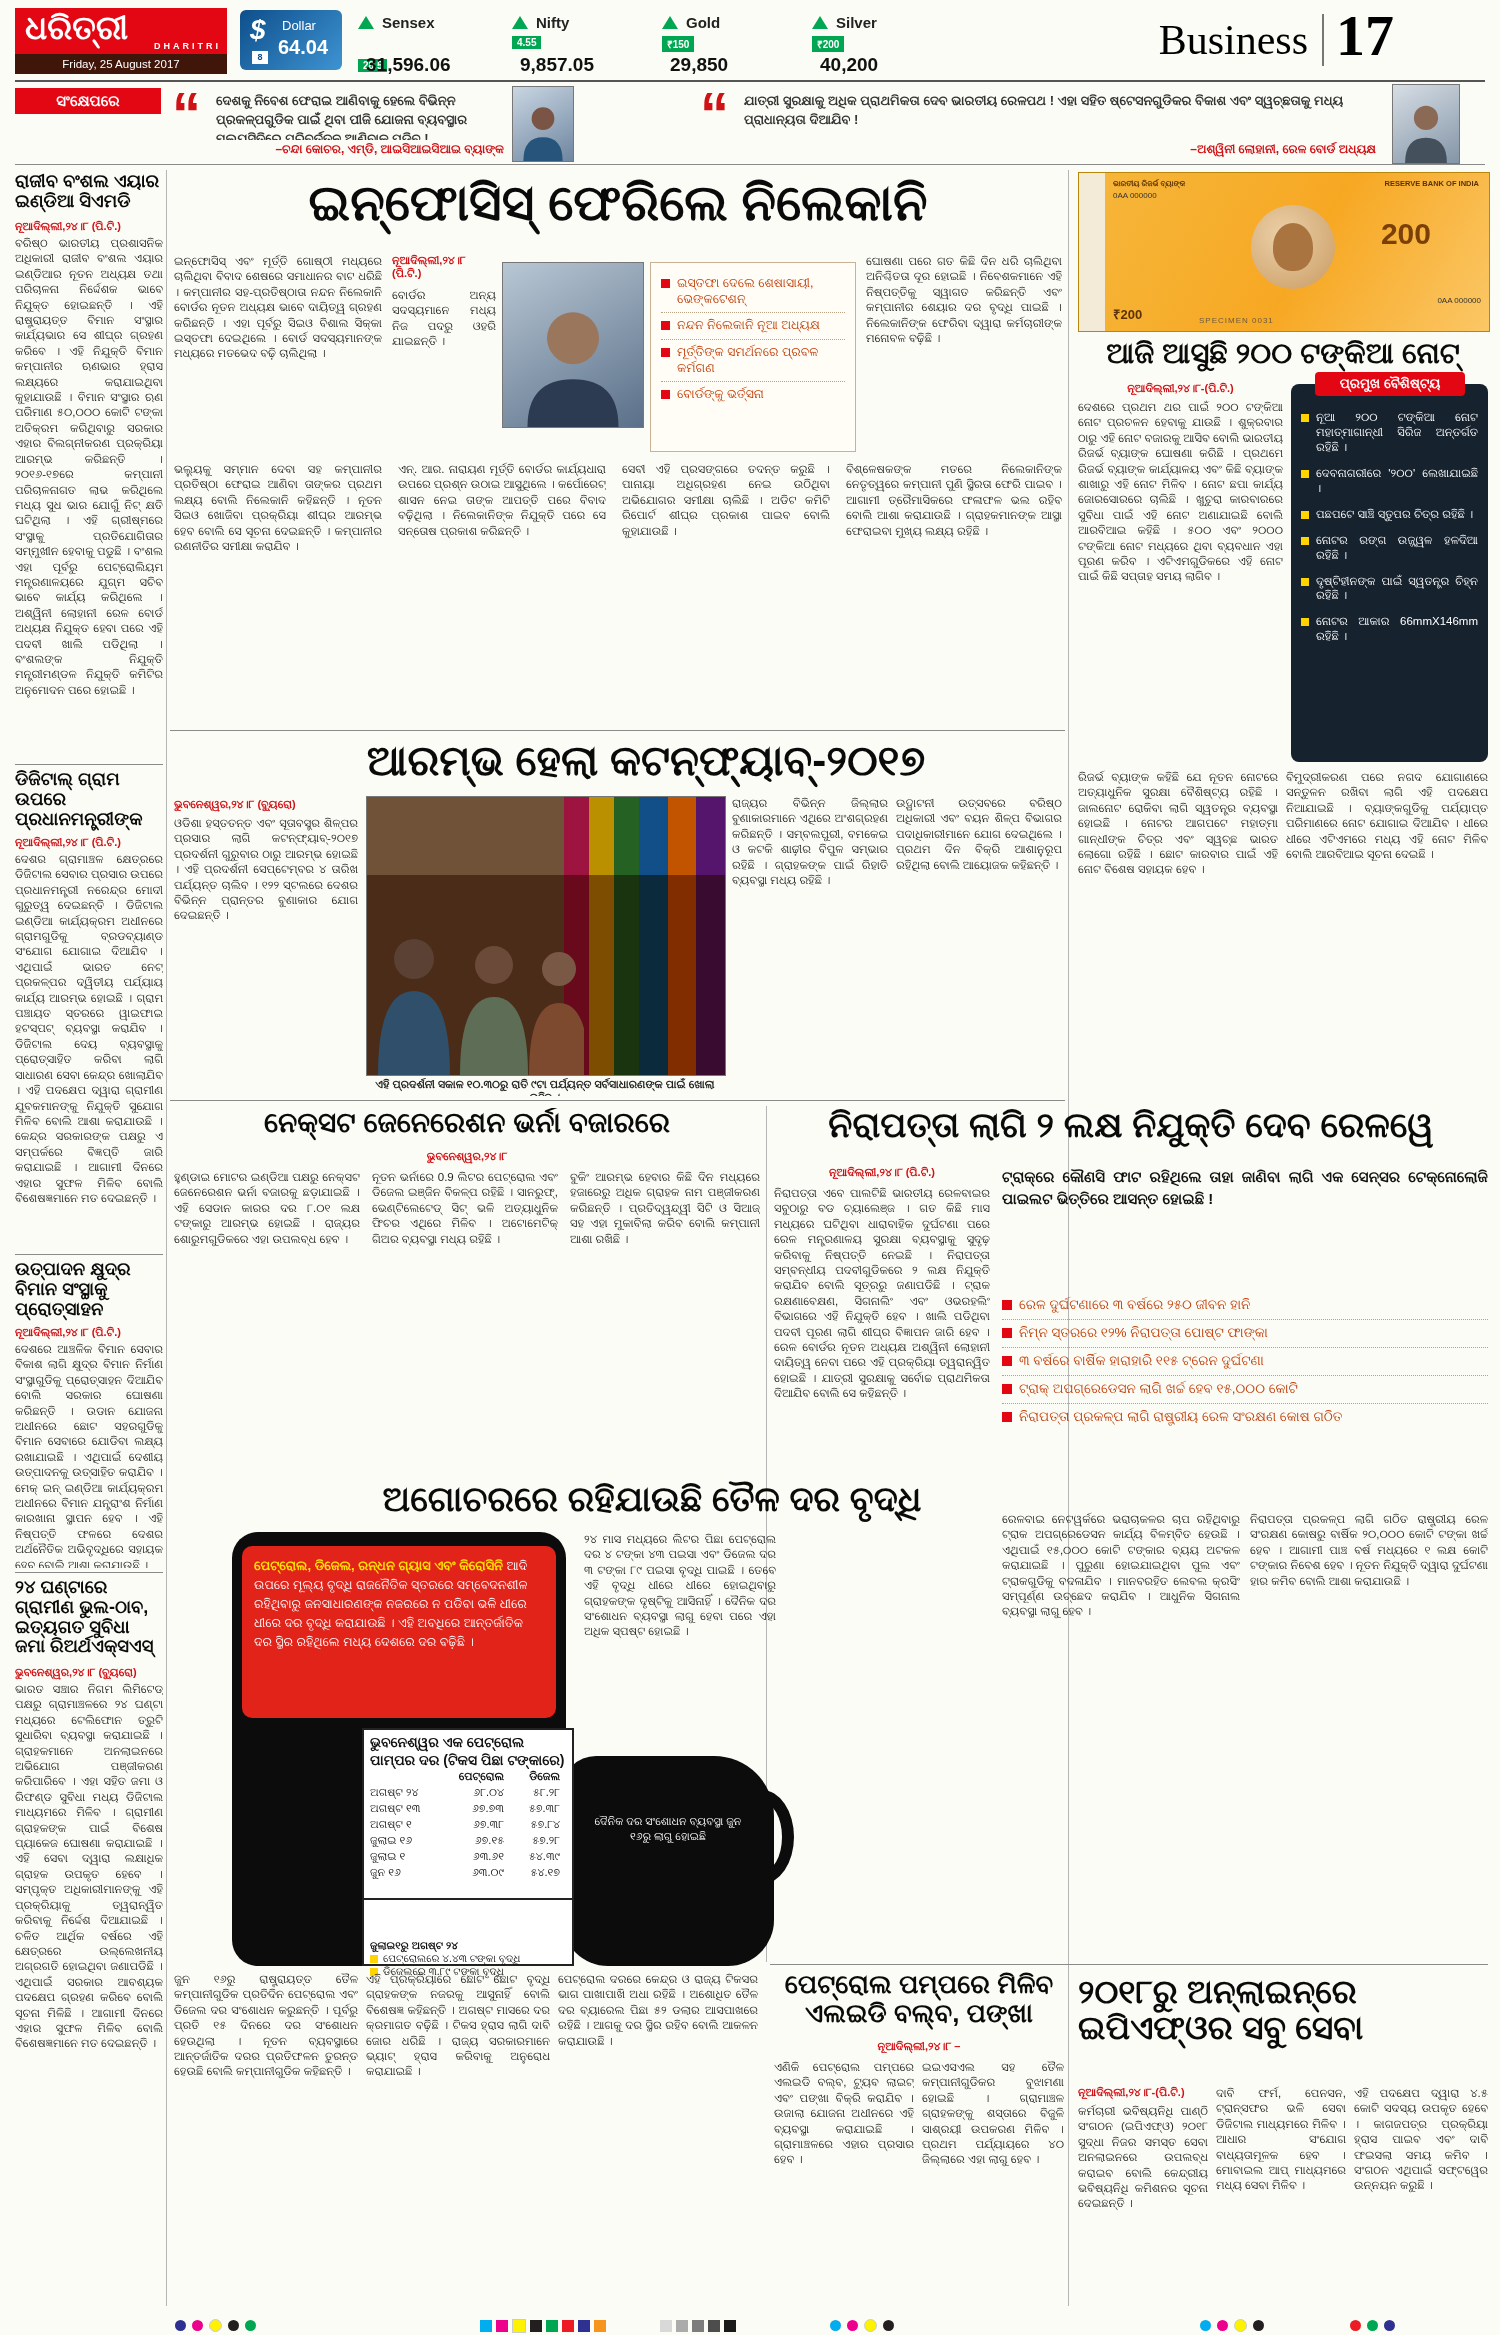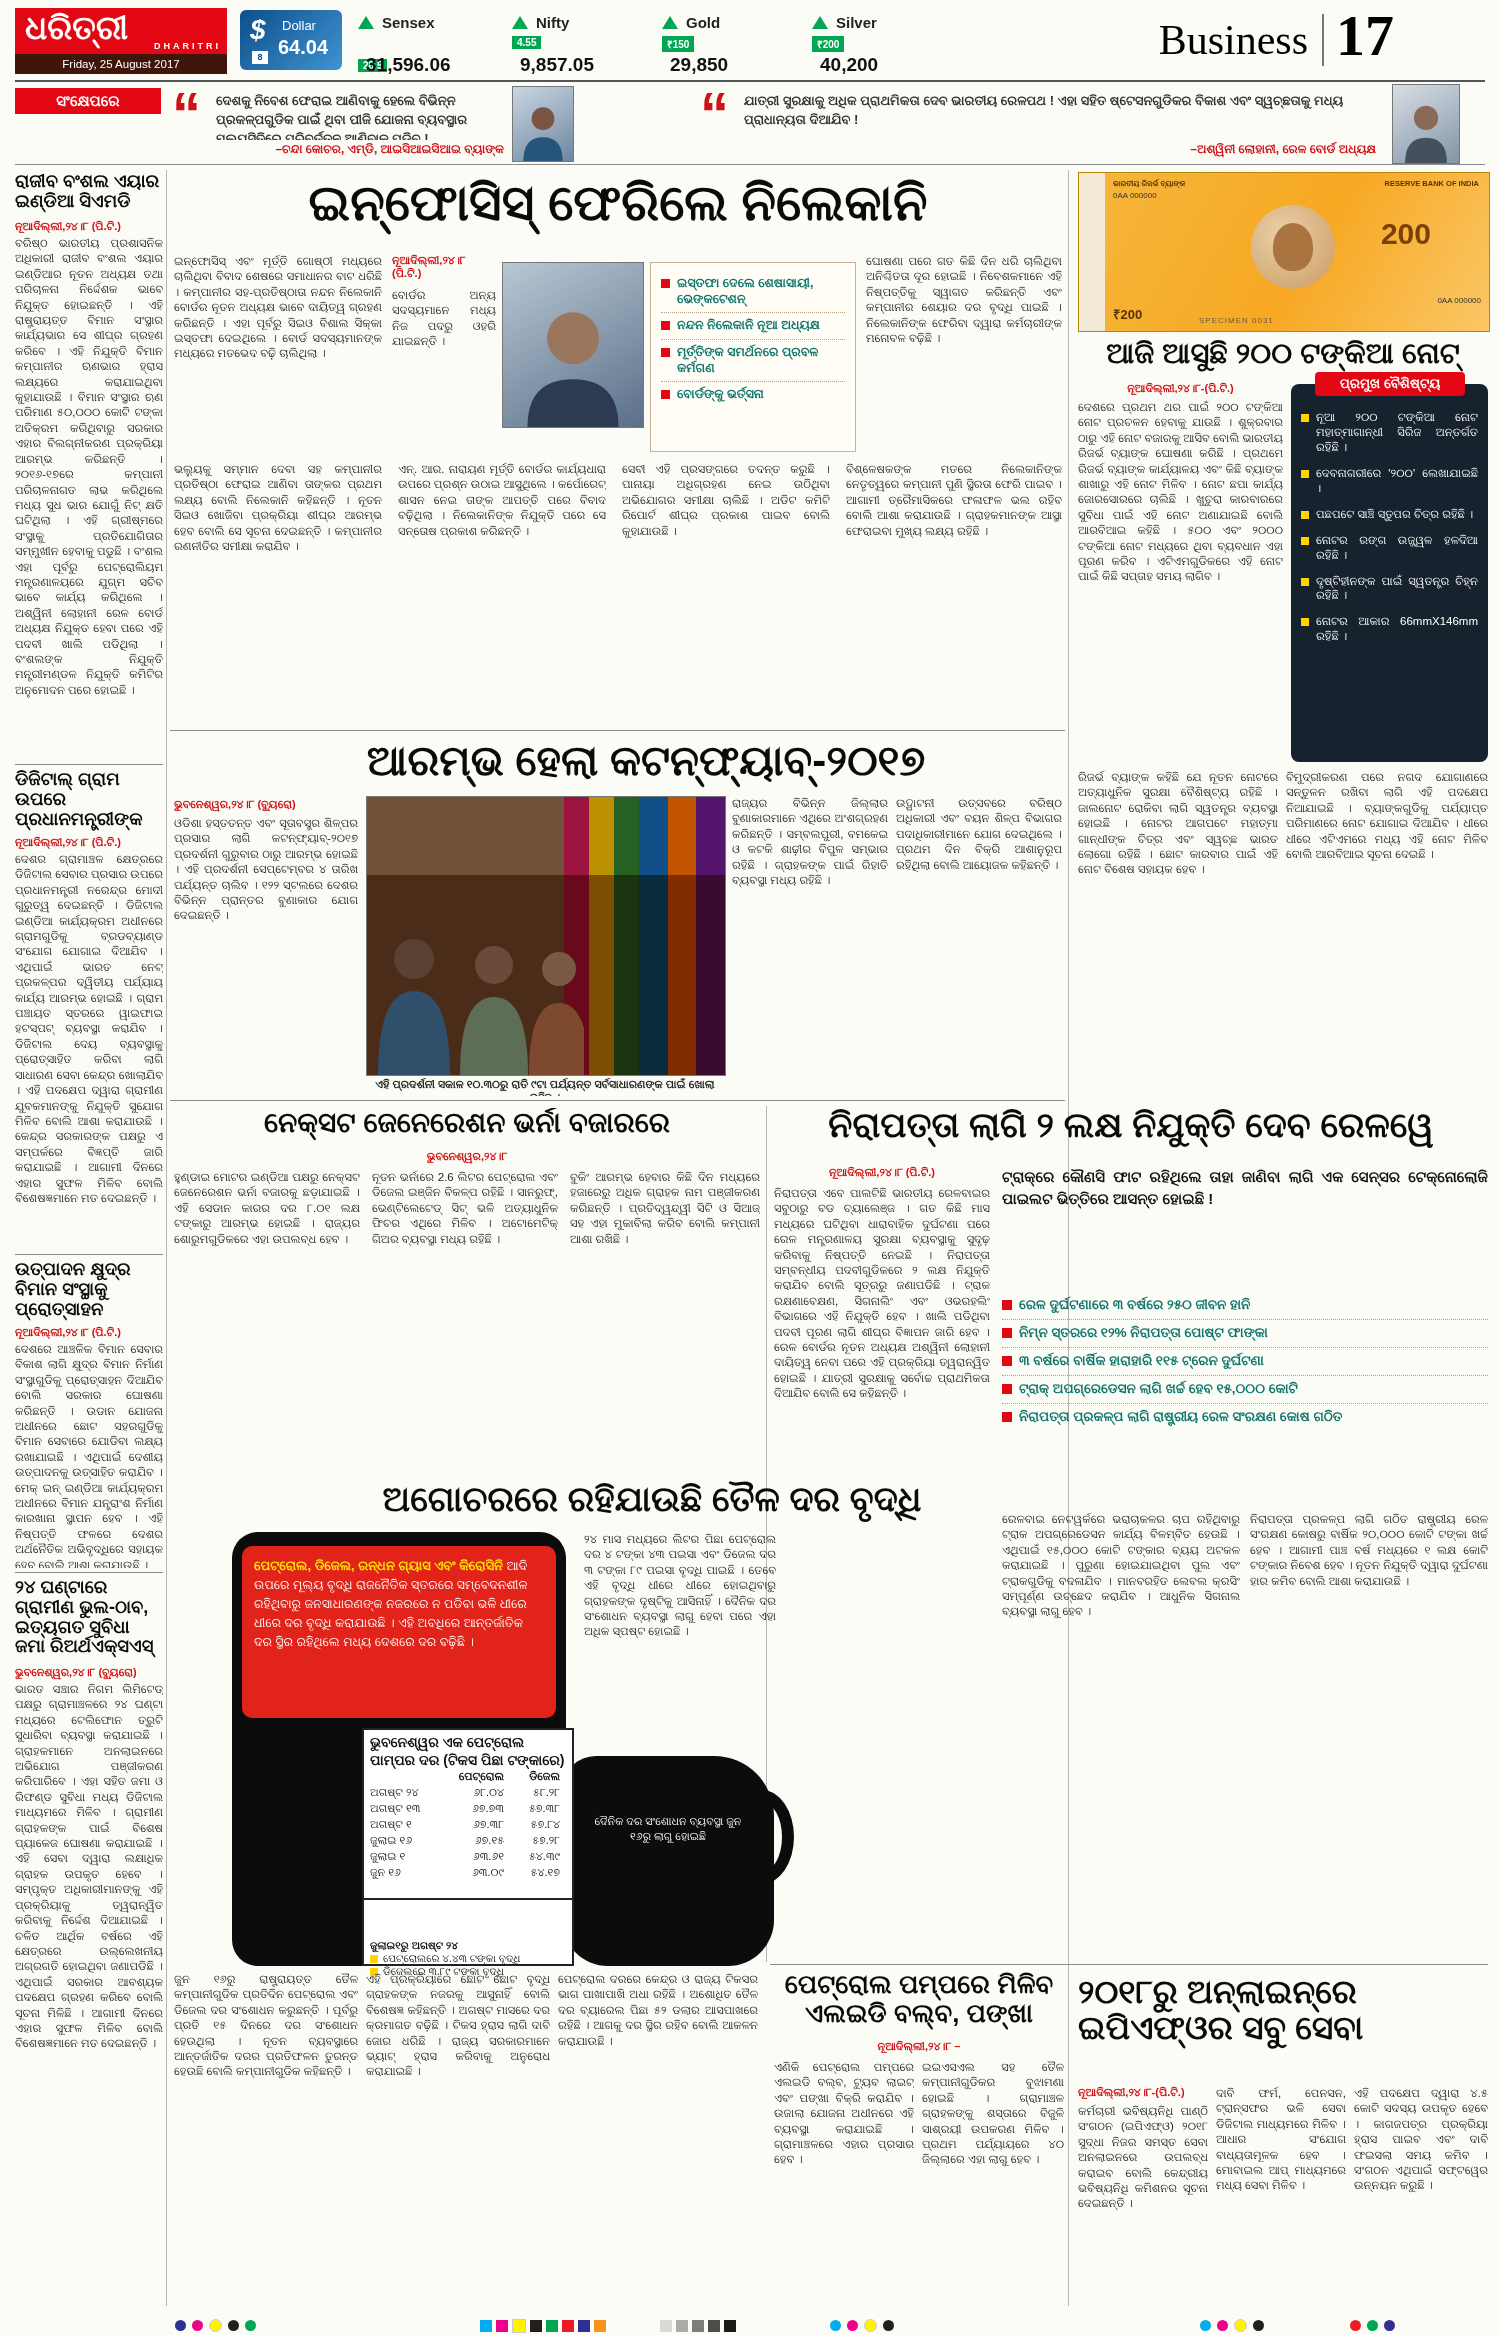--- a/index.html
+++ b/index.html
@@ -31,21 +31,21 @@
   .quote-attr{font-size:12px;font-weight:bold;color:#d01217;text-align:right;}
   .kicker{background:#e30613;color:#fff;font-size:15px;font-weight:bold;text-align:center;line-height:26px;}
   
   .photo{border:1px solid #777;background:linear-gradient(150deg,#a8bccb,#5d7288);position:absolute;overflow:hidden;}
   .photo svg{position:absolute;bottom:0;left:50%;transform:translateX(-50%);}
   
   .bullet-box{background:#fffdf6;border:1px solid #c9b294;padding:8px 10px;}
   .bullet-item{display:flex;align-items:flex-start;padding:5px 0;border-bottom:1px dotted #b9a283;}
   .bullet-item:last-child{border-bottom:none;}
   .bullet-sq{flex:0 0 9px;width:9px;height:9px;background:#e30613;margin:3px 7px 0 0;}
-  .bullet-txt{font-size:12.5px;font-weight:bold;color:#0f766e;line-height:1.25;}
+  .bullet-txt{font-size:12.5px;font-weight:normal;color:#c2410c;line-height:1.25;}
   .rail-bullet .bullet-txt{font-size:13.5px;}
   .rail-bullet .bullet-sq{width:10px;height:10px;flex-basis:10px;}
   
   .features-box{background:#16222e;border-radius:8px;}
   .features-tab{background:#e30613;color:#fff;font-size:13.5px;font-weight:bold;text-align:center;line-height:24px;border-radius:4px;}
   .feat-item{display:flex;align-items:flex-start;margin:0 10px 11px 10px;}
   .feat-sq{flex:0 0 8px;width:8px;height:8px;background:#ffd400;margin:4px 7px 0 0;}
   .feat-txt{font-size:11.5px;color:#fff;line-height:1.3;text-align:justify;}
   
   .note{background:linear-gradient(120deg,#f6b73c,#f7a823 55%,#fbc766);border:1px solid #b8860b;}
@@ -276,21 +276,21 @@
 
   <div class="abs body-txt clip" style="left:732px;top:796px;width:156px;height:290px;">ରାଜ୍ୟର ବିଭିନ୍ନ ଜିଲ୍ଲାର ବୁଣାକାରମାନେ ଏଥିରେ ଅଂଶଗ୍ରହଣ କରିଛନ୍ତି । ସମ୍ବଲପୁରୀ, ବମକେଇ ଓ କଟକି ଶାଢ଼ୀର ବିପୁଳ ସମ୍ଭାର ରହିଛି । ଗ୍ରାହକଙ୍କ ପାଇଁ ରିହାତି ବ୍ୟବସ୍ଥା ମଧ୍ୟ ରହିଛି ।</div>
   <div class="abs body-txt clip" style="left:896px;top:796px;width:166px;height:290px;">ଉଦ୍ଘାଟନୀ ଉତ୍ସବରେ ବରିଷ୍ଠ ଅଧିକାରୀ ଏବଂ ବୟନ ଶିଳ୍ପ ବିଭାଗର ପଦାଧିକାରୀମାନେ ଯୋଗ ଦେଇଥିଲେ । ପ୍ରଥମ ଦିନ ବିକ୍ରି ଆଶାନୁରୂପ ରହିଥିଲା ବୋଲି ଆୟୋଜକ କହିଛନ୍ତି ।</div>
 
   <div class="abs rule-h" style="left:170px;top:1100px;width:895px;"></div>
   <div class="abs rule-v" style="left:766px;top:1106px;height:856px;"></div>
 
   <div class="abs headline center clip" style="left:174px;top:1108px;width:586px;height:38px;font-size:28px;">ନେକ୍ସଟ ଜେନେରେଶନ ଭର୍ନା ବଜାରରେ</div>
   <div class="abs dateline center" style="left:174px;top:1150px;width:586px;height:16px;">ଭୁବନେଶ୍ୱର,୨୪।୮</div>
   <div class="abs body-txt clip" style="left:174px;top:1170px;width:186px;height:302px;">ହୁଣ୍ଡାଇ ମୋଟର ଇଣ୍ଡିଆ ପକ୍ଷରୁ ନେକ୍ସଟ ଜେନେରେଶନ ଭର୍ନା ବଜାରକୁ ଛଡ଼ାଯାଇଛି । ଏହି ସେଡାନ କାରର ଦର ୮.୦୧ ଲକ୍ଷ ଟଙ୍କାରୁ ଆରମ୍ଭ ହୋଇଛି । ରାଜ୍ୟର ଶୋରୁମଗୁଡିକରେ ଏହା ଉପଲବ୍ଧ ହେବ ।</div>
-  <div class="abs body-txt clip" style="left:372px;top:1170px;width:186px;height:302px;">ନୂତନ ଭର୍ନାରେ 2.6 ଲିଟର ପେଟ୍ରୋଲ ଏବଂ ଡିଜେଲ ଇଞ୍ଜିନ ବିକଳ୍ପ ରହିଛି । ସାନରୁଫ୍, ଭେଣ୍ଟିଲେଟେଡ୍ ସିଟ୍ ଭଳି ଅତ୍ୟାଧୁନିକ ଫିଚର ଏଥିରେ ମିଳିବ । ଅଟୋମେଟିକ୍ ଗିଅର ବ୍ୟବସ୍ଥା ମଧ୍ୟ ରହିଛି ।</div>
+  <div class="abs body-txt clip" style="left:372px;top:1170px;width:186px;height:302px;">ନୂତନ ଭର୍ନାରେ 0.9 ଲିଟର ପେଟ୍ରୋଲ ଏବଂ ଡିଜେଲ ଇଞ୍ଜିନ ବିକଳ୍ପ ରହିଛି । ସାନରୁଫ୍, ଭେଣ୍ଟିଲେଟେଡ୍ ସିଟ୍ ଭଳି ଅତ୍ୟାଧୁନିକ ଫିଚର ଏଥିରେ ମିଳିବ । ଅଟୋମେଟିକ୍ ଗିଅର ବ୍ୟବସ୍ଥା ମଧ୍ୟ ରହିଛି ।</div>
   <div class="abs body-txt clip" style="left:570px;top:1170px;width:190px;height:302px;">ବୁକିଂ ଆରମ୍ଭ ହେବାର କିଛି ଦିନ ମଧ୍ୟରେ ହଜାରେରୁ ଅଧିକ ଗ୍ରାହକ ନାମ ପଞ୍ଜୀକରଣ କରିଛନ୍ତି । ପ୍ରତିଦ୍ୱନ୍ଦ୍ୱୀ ସିଟି ଓ ସିଆଜ୍ ସହ ଏହା ମୁକାବିଲା କରିବ ବୋଲି କମ୍ପାନୀ ଆଶା ରଖିଛି ।</div>
 
   <div class="abs headline center clip" style="left:774px;top:1106px;width:714px;height:52px;font-size:35px;">ନିରାପତ୍ତା ଲାଗି ୨ ଲକ୍ଷ ନିଯୁକ୍ତି ଦେବ ରେଳୱେ</div>
   <div class="abs dateline center" style="left:774px;top:1166px;width:216px;height:16px;">ନୂଆଦିଲ୍ଲୀ,୨୪।୮ (ପି.ଟି.)</div>
   <div class="abs body-txt clip" style="left:774px;top:1186px;width:216px;height:772px;">ନିରାପତ୍ତା ଏବେ ପାଲଟିଛି ଭାରତୀୟ ରେଳବାଇର ସବୁଠାରୁ ବଡ ଚ୍ୟାଲେଞ୍ଜ । ଗତ କିଛି ମାସ ମଧ୍ୟରେ ଘଟିଥିବା ଧାରାବାହିକ ଦୁର୍ଘଟଣା ପରେ ରେଳ ମନ୍ତ୍ରଣାଳୟ ସୁରକ୍ଷା ବ୍ୟବସ୍ଥାକୁ ସୁଦୃଢ଼ କରିବାକୁ ନିଷ୍ପତ୍ତି ନେଇଛି । ନିରାପତ୍ତା ସମ୍ବନ୍ଧୀୟ ପଦବୀଗୁଡିକରେ ୨ ଲକ୍ଷ ନିଯୁକ୍ତି କରାଯିବ ବୋଲି ସୂତ୍ରରୁ ଜଣାପଡିଛି । ଟ୍ରାକ ରକ୍ଷଣାବେକ୍ଷଣ, ସିଗନାଲିଂ ଏବଂ ଓଭରହଲିଂ ବିଭାଗରେ ଏହି ନିଯୁକ୍ତି ହେବ । ଖାଲି ପଡିଥିବା ପଦବୀ ପୂରଣ ଲାଗି ଶୀଘ୍ର ବିଜ୍ଞାପନ ଜାରି ହେବ । ରେଳ ବୋର୍ଡର ନୂତନ ଅଧ୍ୟକ୍ଷ ଅଶ୍ୱିନୀ ଲୋହାନୀ ଦାୟିତ୍ୱ ନେବା ପରେ ଏହି ପ୍ରକ୍ରିୟା ତ୍ୱରାନ୍ୱିତ ହୋଇଛି । ଯାତ୍ରୀ ସୁରକ୍ଷାକୁ ସର୍ବୋଚ୍ଚ ପ୍ରାଥମିକତା ଦିଆଯିବ ବୋଲି ସେ କହିଛନ୍ତି ।</div>
 
   <div class="abs clip" style="left:1002px;top:1166px;width:486px;height:118px;font-size:15px;font-weight:bold;line-height:1.45;text-align:justify;color:#111;">ଟ୍ରାକ୍ରେ କୌଣସି ଫାଟ ରହିଥିଲେ ତାହା ଜାଣିବା ଲାଗି ଏକ ସେନ୍ସର ଟେକ୍ନୋଲୋଜି ପାଇଲଟ ଭିତ୍ତିରେ ଆସନ୍ତ ହୋଇଛି !</div>
 
   <div class="abs" style="left:1002px;top:1292px;width:486px;height:212px;">
     <div class="bullet-item rail-bullet">

